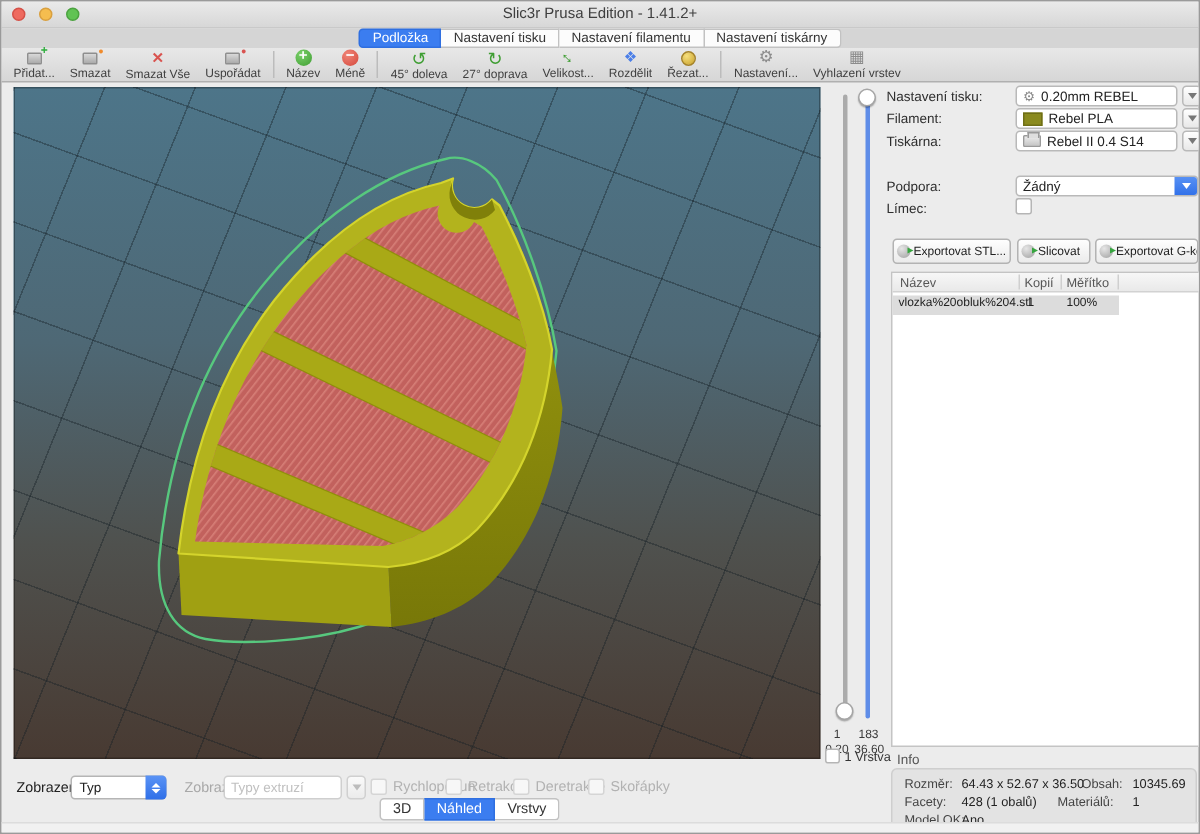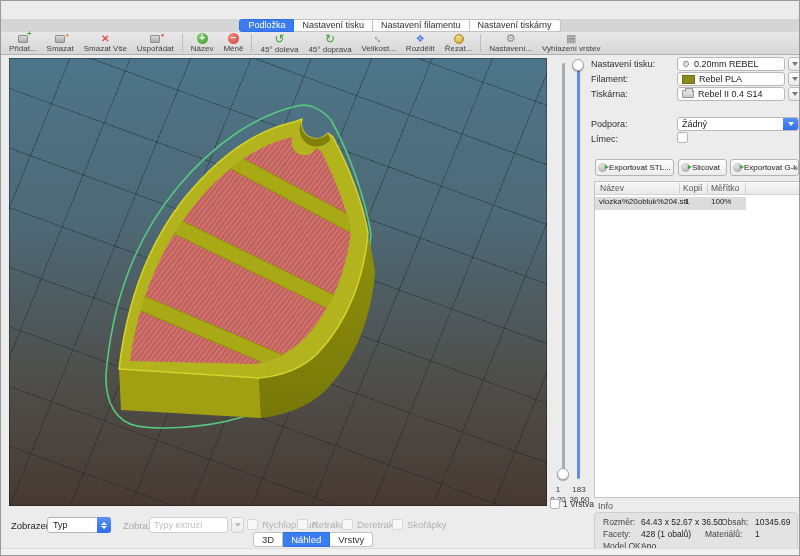--- a/index.html
+++ b/index.html
@@ -151,20 +151,26 @@
   .vtab:last-child{border-radius:0 3px 3px 0}
   .vtab.active{background:#3b7df0;border-color:#2f6fe0;color:#fff}
   .footer{position:absolute;left:0;bottom:0;width:100%;height:7px;background:#f1f1f1;
     border-top:1px solid #dcdcdc}
 </style>
 </head>
 <body>
 
 <div class="window">
 
+  <div class="titlebar">
+    <span class="tl red"></span>
+    <span class="tl yellow"></span>
+    <span class="tl green"></span>
+    <div class="title">Slic3r Prusa Edition - 1.41.2+</div>
+  </div>
 
   <div class="tabrow">
     <div class="tab active">Podložka</div>
     <div class="tab">Nastavení tisku</div>
     <div class="tab">Nastavení filamentu</div>
     <div class="tab">Nastavení tiskárny</div>
   </div>
 
   <div class="toolbar">
     <div class="titem">
@@ -210,21 +216,21 @@
         </span>
       <span class="lab">Méně</span>
     </div>
     <div class="tsep"></div>
     <div class="titem">
       <span class="ticon glyph-green">↺</span>
       <span class="lab">45° doleva</span>
     </div>
     <div class="titem">
       <span class="ticon glyph-green">↻</span>
-      <span class="lab">45° doprava</span>
+      <span class="lab">27° doprava</span>
     </div>
     <div class="titem">
       <span class="ticon">
           <span class="i-scale">↔</span>
         </span>
       <span class="lab">Velikost...</span>
     </div>
     <div class="titem">
       <span class="ticon glyph-blue">❖</span>
       <span class="lab">Rozdělit</span>

